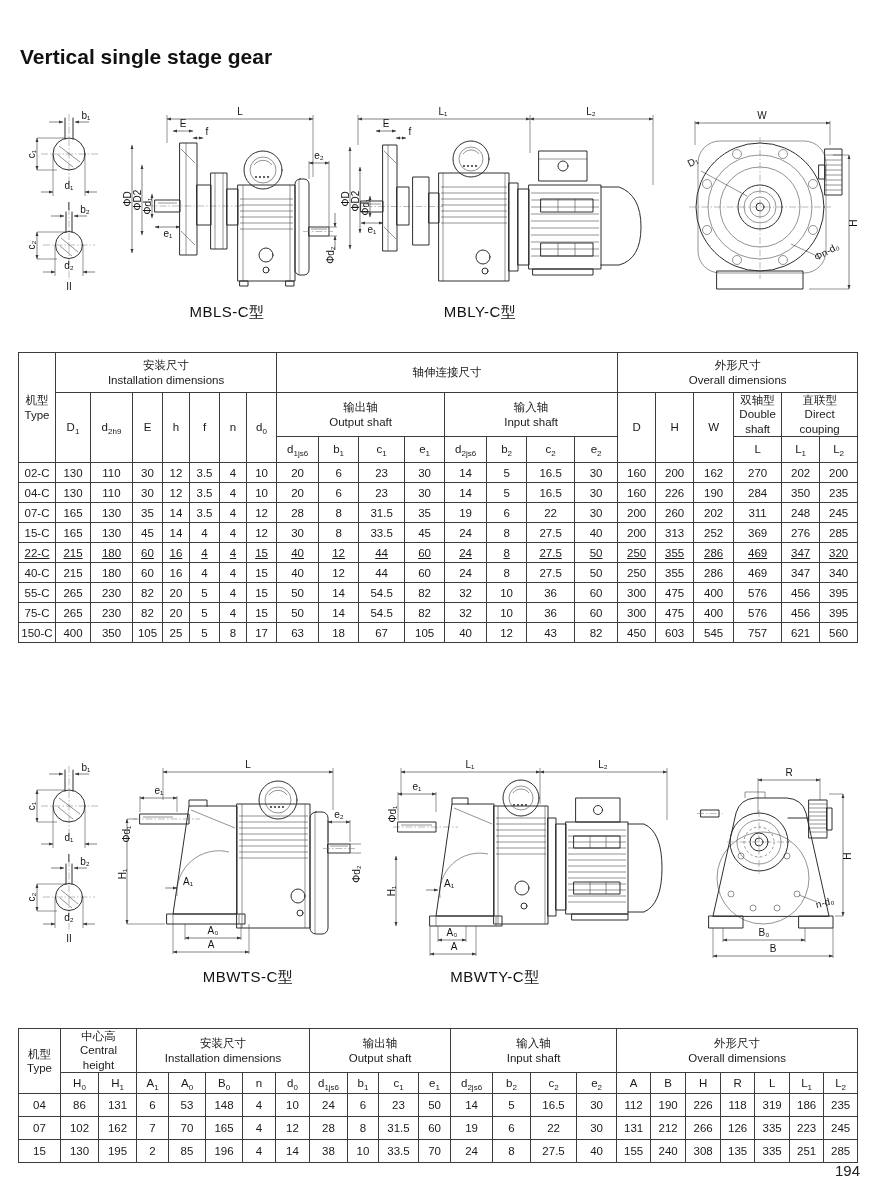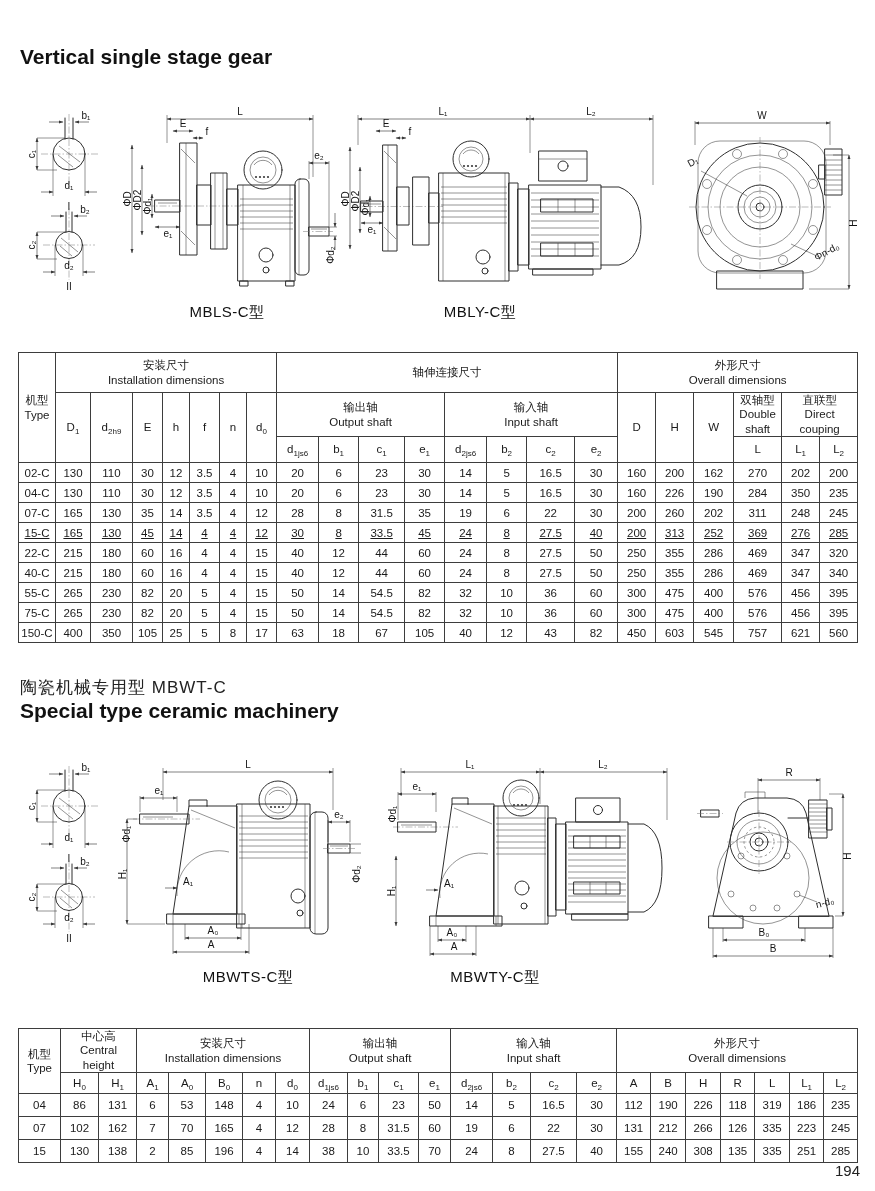--- a/index.html
+++ b/index.html
@@ -378,21 +378,21 @@
           <td>6</td>
           <td>22</td>
           <td>30</td>
           <td>200</td>
           <td>260</td>
           <td>202</td>
           <td>311</td>
           <td>248</td>
           <td>245</td>
         </tr>
-        <tr style="height: 20px; text-decoration: underline;">
+        <tr style="height: 20px;">
           <td>15-C</td>
           <td>165</td>
           <td>130</td>
           <td>45</td>
           <td>14</td>
           <td>4</td>
           <td>4</td>
           <td>12</td>
           <td>30</td>
           <td>8</td>
@@ -402,21 +402,21 @@
           <td>8</td>
           <td>27.5</td>
           <td>40</td>
           <td>200</td>
           <td>313</td>
           <td>252</td>
           <td>369</td>
           <td>276</td>
           <td>285</td>
         </tr>
-        <tr style="height: 20px;">
+        <tr style="height: 20px; text-decoration: underline;">
           <td>22-C</td>
           <td>215</td>
           <td>180</td>
           <td>60</td>
           <td>16</td>
           <td>4</td>
           <td>4</td>
           <td>15</td>
           <td>40</td>
           <td>12</td>
@@ -525,22 +525,20 @@
           <td>450</td>
           <td>603</td>
           <td>545</td>
           <td>757</td>
           <td>621</td>
           <td>560</td>
         </tr>
       </tbody>
   </table>
 
-  <div class="abs title-zh" style="left:20px;top:676px">陶瓷机械专用型 MBWT-C</div>
-  <div class="abs title-en" style="left:20px;top:699px">Special type ceramic machinery</div>
 
   <svg style="left:25px;top:760px" width="95" height="185" viewBox="0 0 95 185">
     <defs>
         <marker id="m5" markerWidth="8" markerHeight="6" refX="6" refY="2.2" orient="auto-start-reverse">
           <path class="dt" d="M0,0L6.5,2.2L0,4.4Z"></path>
         </marker>
       </defs>
     <g>
       <path class="ct" d="M44,6 V80"></path>
         <path class="ct" d="M16,46 H74"></path>
@@ -865,21 +863,21 @@
           <td>212</td>
           <td>266</td>
           <td>126</td>
           <td>335</td>
           <td>223</td>
           <td>245</td>
         </tr>
         <tr style="height: 23px;">
           <td>15</td>
           <td>130</td>
-          <td>138</td>
+          <td>195</td>
           <td>2</td>
           <td>85</td>
           <td>196</td>
           <td>4</td>
           <td>14</td>
           <td>38</td>
           <td>10</td>
           <td>33.5</td>
           <td>70</td>
           <td>24</td>

